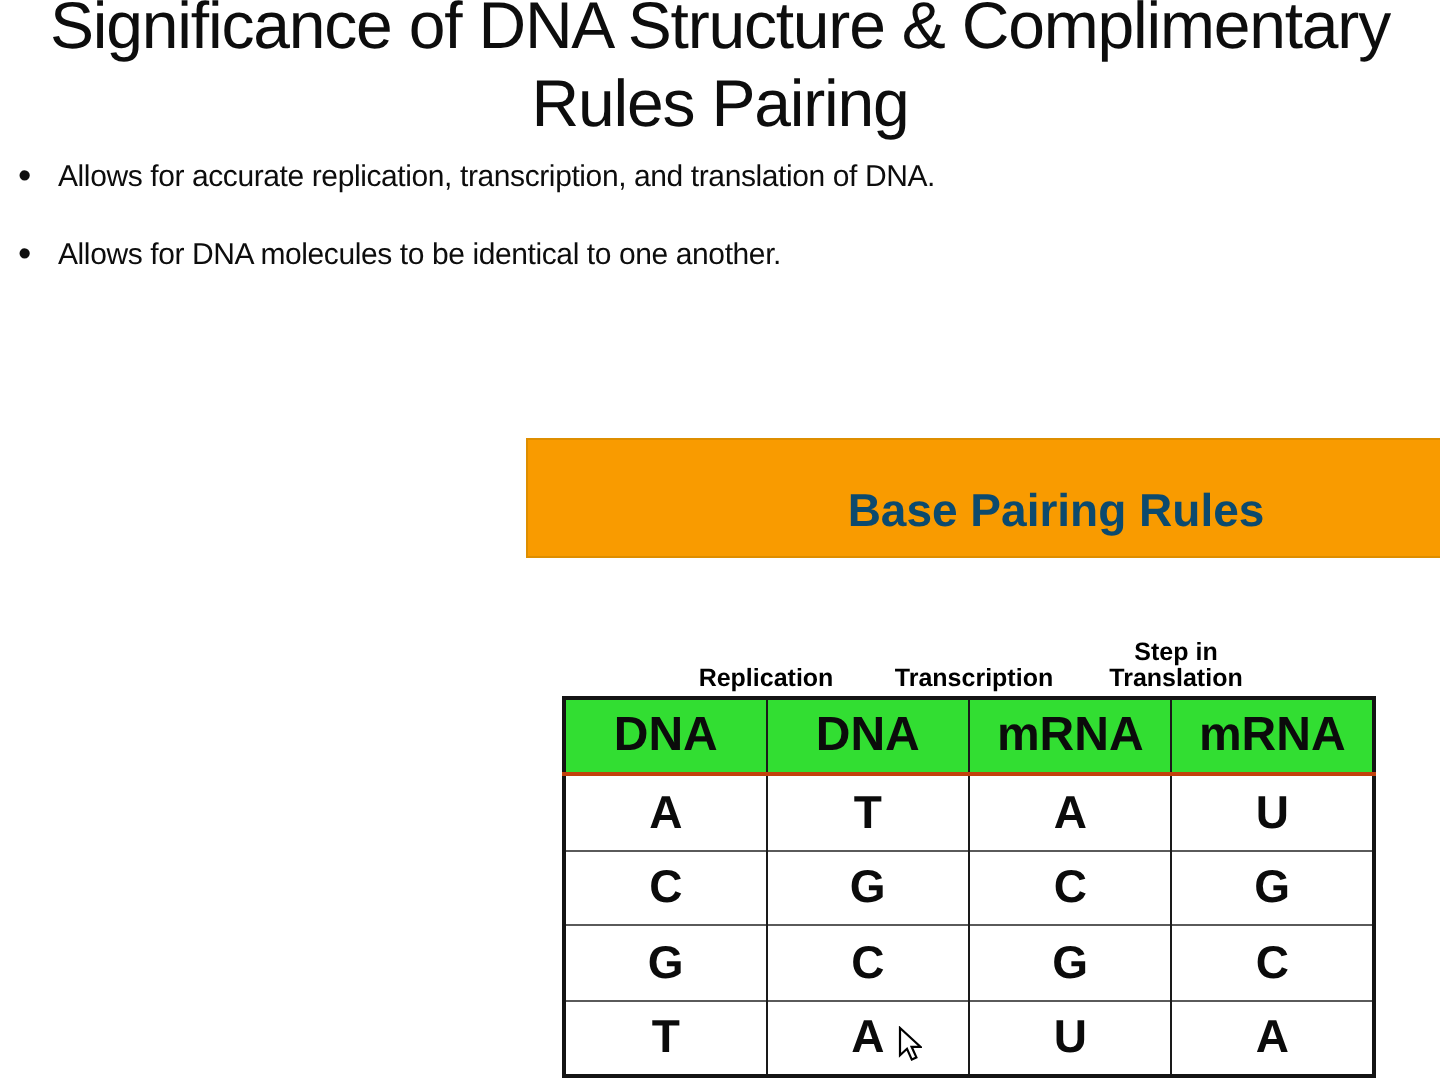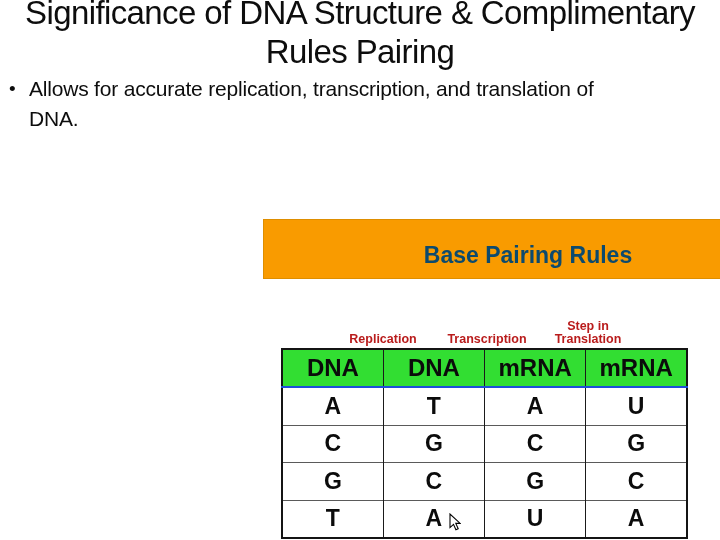--- a/index.html
+++ b/index.html
@@ -14,72 +14,73 @@
     text-align:center; font-size:33px; line-height:39px;
     letter-spacing:-0.6px; white-space:nowrap; color:#0d0d0d;
   }
   
   .bullets {
     position:absolute; top:74px; left:4px; width:690px;
     margin:0; padding:0; list-style:none;
   }
   .bullets li {
     position:relative; padding-left:25px;
-    font-size:21px; line-height:30px; letter-spacing:-0.2px;
+    font-size:15px; line-height:30px; letter-spacing:-0.2px;
     margin-bottom:9px; color:#0d0d0d;
   }
   .bullets li::before {
     content:"\2022"; position:absolute; left:5px; top:0;
     font-size:19px;
   }
   .bullets li:nth-child(1) { max-width:575px; }
   
   .figure { position:absolute; left:263px; top:219px; width:445px; height:321px; background:#fff; }
   .banner {
     position:absolute; left:0; top:0; width:530px; height:60px;
     box-sizing:border-box; border:1px solid #de8e00;
     display:flex; align-items:flex-end; justify-content:center;
     padding-bottom:9px; font-weight:bold; font-size:23px; color:#0c4a6e;
   }
   .labels-row { position:absolute; left:0; top:0; width:445px; height:129px; }
   .plabel {
     position:absolute; bottom:2px; transform:translateX(-50%);
     font-size:12.5px; font-weight:bold; line-height:13px;
-    white-space:nowrap; text-align:center; color:#b91c1c;
+    white-space:nowrap; text-align:center; color:#000000;
   }
   .plabel:nth-child(1) { left:120px; }
   .plabel:nth-child(2) { left:224px;text-align:right; }
   .plabel:nth-child(3) { left:325px; white-space:normal; width:86px; }
   
   .bp-table {
     position:absolute; left:18px; top:129px; width:407px;
     border-collapse:collapse; table-layout:fixed;
     border:2px solid #141414;
   }
   .bp-table th, .bp-table td {
     padding:0; text-align:center; vertical-align:middle;
     font-weight:bold; border-left:1px solid #1a1a1a; border-right:1px solid #1a1a1a;
   }
-  .bp-table th { height:36px; font-size:24px; border-bottom:2px solid #1d4ed8; color:#0b0b0b;text-align:center; }
+  .bp-table th { height:36px; font-size:24px; border-bottom:2px solid #c2410c; color:#0b0b0b;text-align:center; }
   .bp-table td { height:36.5px; font-size:23px; border-top:1px solid #5a5a5a; color:#0b0b0b; }
   
   .cursor { position:absolute; left:448px; top:513px; width:13px; height:19px; }
 </style>
 </head>
 <body>
 
 <div class="slide">
 
   <div class="title">
     <div>Significance of DNA Structure &amp; Complimentary</div>
     <div>Rules Pairing</div>
   </div>
 
   <ul class="bullets">
     <li>Allows for accurate replication, transcription, and translation of DNA.</li>
+    <li>Allows for DNA molecules to be identical to one another.</li>
   </ul>
 
   <div class="figure">
 
     <div class="banner" style="background-color: rgb(249, 155, 0);">Base Pairing Rules</div>
 
     <div class="labels-row">
       <span class="plabel">Replication</span>
       <span class="plabel">Transcription</span>
       <span class="plabel">Step in Translation</span>

